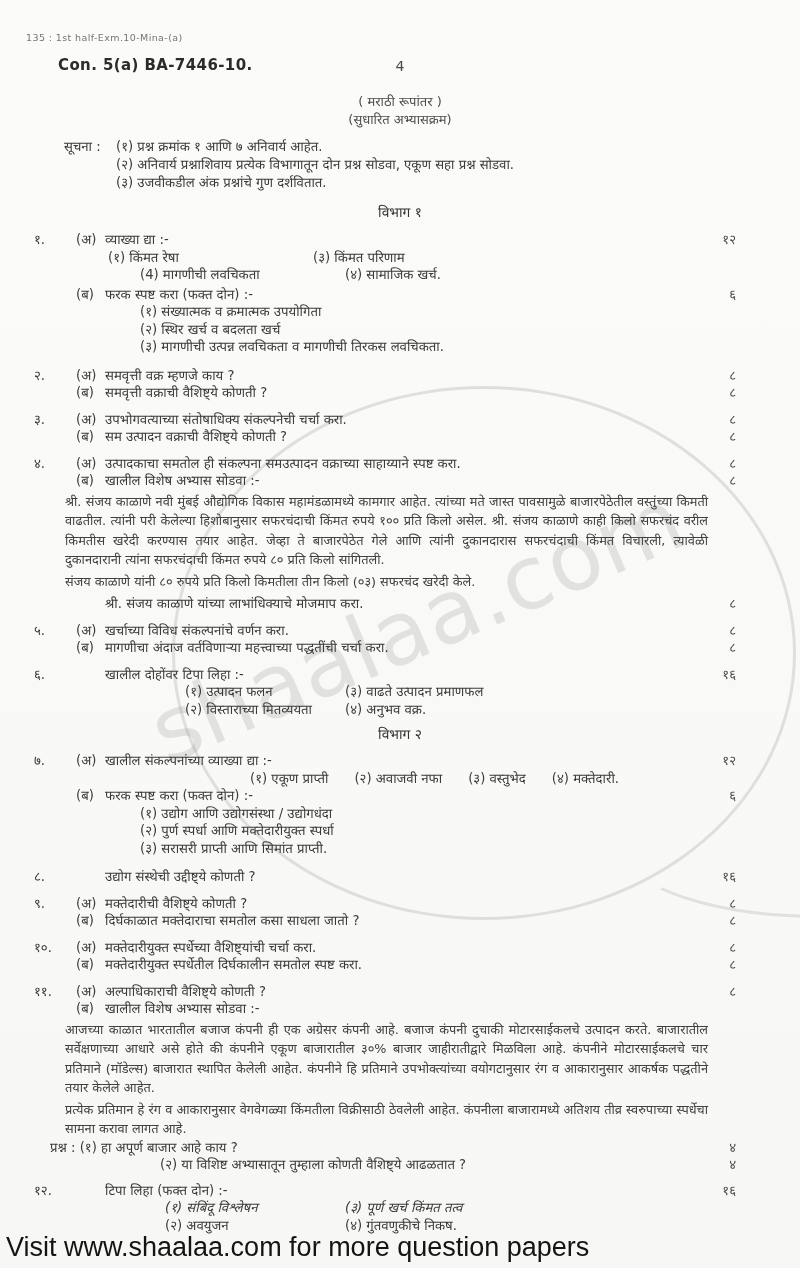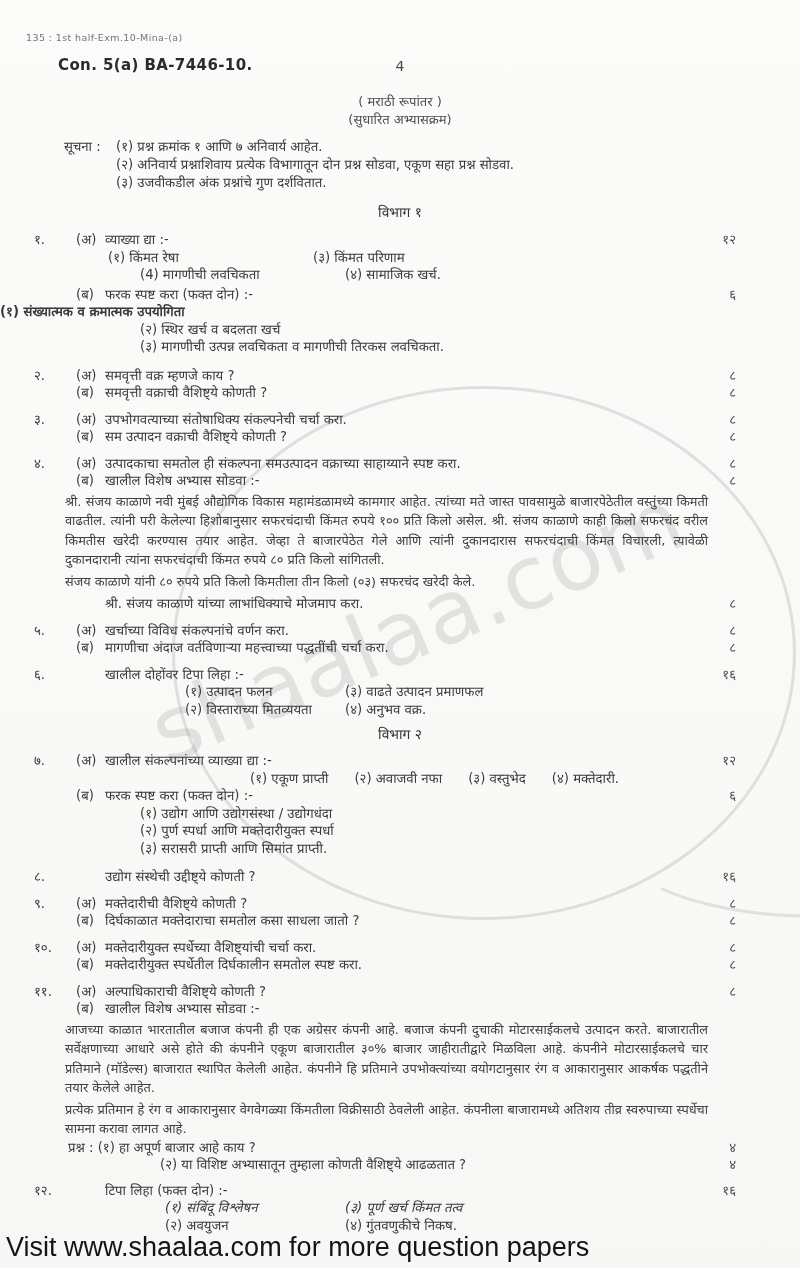--- a/index.html
+++ b/index.html
@@ -90,21 +90,21 @@
         <span class="qtext">व्याख्या द्या :-</span>
         <span class="marks">१२</span>
       </div>
       <div class="bline" style="padding-left: 108px;"><span class="colitem" style="width: 205px;">(१)  किंमत रेषा</span><span class="colitem">(३)  किंमत परिणाम</span></div>
       <div class="bline" style="padding-left: 140px;"><span class="colitem" style="width: 205px;">(4)  मागणीची लवचिकता</span><span class="colitem">(४)  सामाजिक खर्च.</span></div>
       <div class="bline" style="padding-left: 105px; margin-top: 2px;">
         <span class="qlabel">(ब)</span>
         <span class="qtext">फरक स्पष्ट करा (फक्त दोन) :-</span>
         <span class="marks">६</span>
       </div>
-      <div class="bline" style=" font-weight: bold;">(१)  संख्यात्मक व क्रमात्मक उपयोगिता</div>
+      <div class="bline" style="padding-left: 140px;">(१)  संख्यात्मक व क्रमात्मक उपयोगिता</div>
       <div class="bline" style="padding-left: 140px;">(२)  स्थिर खर्च व बदलता खर्च</div>
       <div class="bline" style="padding-left: 140px;">(३)  मागणीची उत्पन्न लवचिकता व मागणीची तिरकस लवचिकता.</div>
       <div class="bline" style="padding-left: 105px; margin-top: 11px;">
         <span class="qnum">२.</span>
         <span class="qlabel">(अ)</span>
         <span class="qtext">समवृत्ती वक्र म्हणजे काय ?</span>
         <span class="marks">८</span>
       </div>
       <div class="bline" style="padding-left: 105px;">
         <span class="qlabel">(ब)</span>
@@ -205,21 +205,21 @@
         <span class="qlabel">(अ)</span>
         <span class="qtext">अल्पाधिकाराची वैशिष्ट्ये कोणती ?</span>
         <span class="marks">८</span>
       </div>
       <div class="bline" style="padding-left: 105px;">
         <span class="qlabel">(ब)</span>
         <span class="qtext">खालील विशेष अभ्यास सोडवा :-</span>
       </div>
       <div class="para">आजच्या काळात भारतातील बजाज कंपनी ही एक अग्रेसर कंपनी आहे.  बजाज कंपनी दुचाकी मोटारसाईकलचे उत्पादन करते.  बाजारातील सर्वेक्षणाच्या आधारे असे होते की कंपनीने एकूण बाजारातील ३०% बाजार जाहीरातीद्वारे मिळविला आहे.  कंपनीने मोटारसाईकलचे चार प्रतिमाने (मॉडेल्स) बाजारात स्थापित केलेली आहेत.  कंपनीने हि प्रतिमाने उपभोक्त्यांच्या वयोगटानुसार रंग व आकारानुसार आकर्षक पद्धतीने तयार केलेले आहेत.</div>
       <div class="para">प्रत्येक प्रतिमान हे रंग व आकारानुसार वेगवेगळ्या किंमतीला विक्रीसाठी ठेवलेली आहेत.  कंपनीला बाजारामध्ये अतिशय तीव्र स्वरुपाच्या स्पर्धेचा सामना करावा लागत आहे.</div>
-      <div class="bline" style="padding-left: 68px;">
+      <div class="bline" style="padding-left: 50px;">
         <span class="qtext">प्रश्न :  (१)  हा अपूर्ण बाजार आहे काय ?</span>
         <span class="marks">४</span>
       </div>
       <div class="bline" style="padding-left: 160px;">
         <span class="qtext">(२)  या विशिष्ट अभ्यासातून तुम्हाला कोणती वैशिष्ट्ये आढळतात ?</span>
         <span class="marks">४</span>
       </div>
       <div class="bline" style="padding-left: 105px; margin-top: 8px;">
         <span class="qnum">१२.</span>
         <span class="qtext">टिपा लिहा (फक्त दोन) :-</span>

